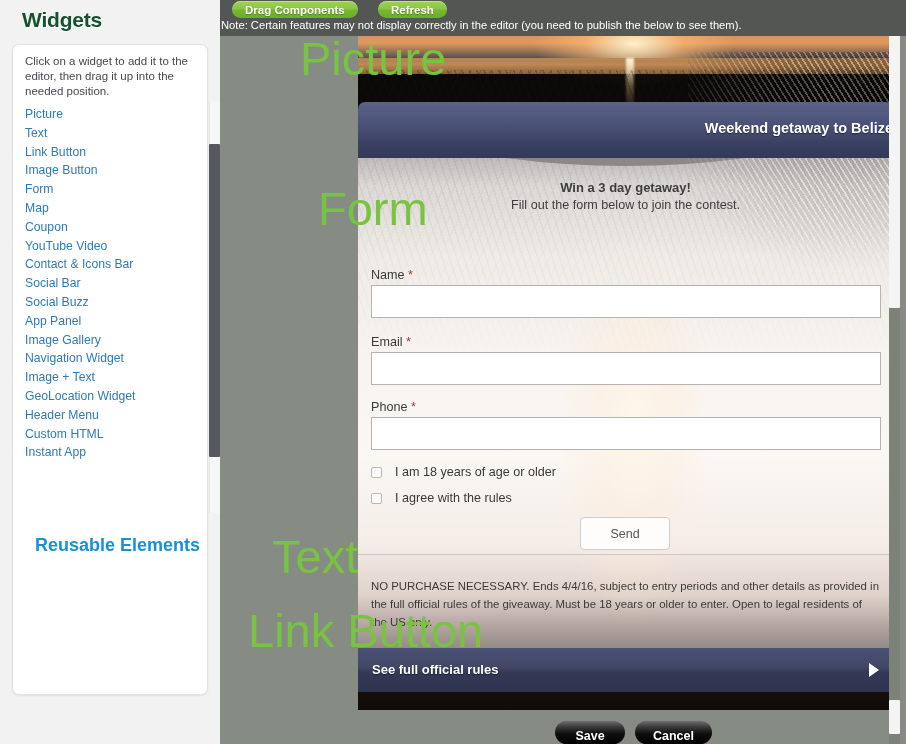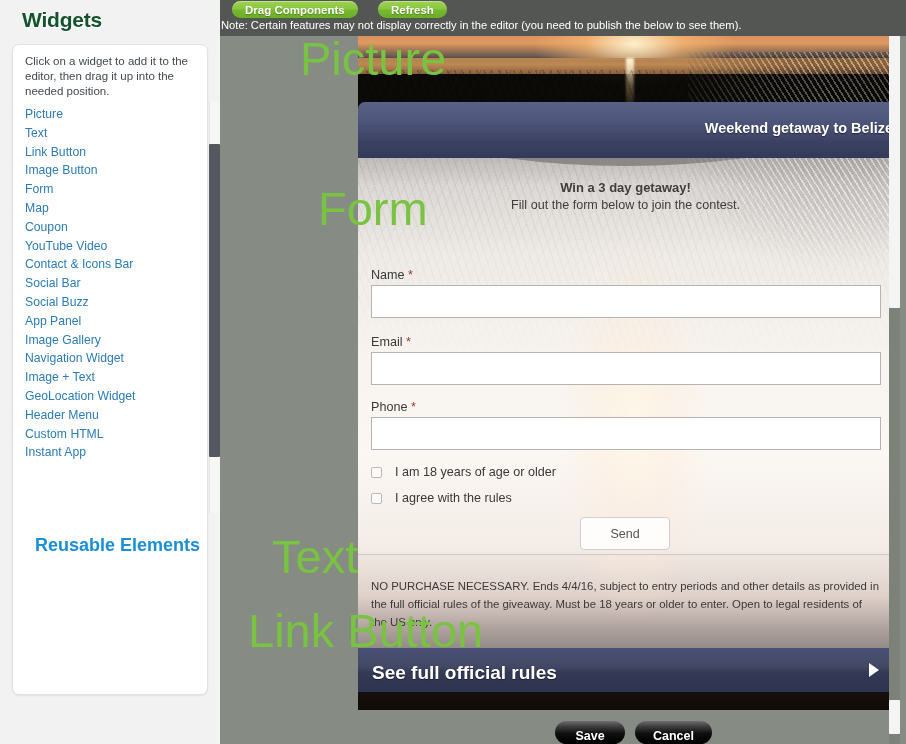--- a/index.html
+++ b/index.html
@@ -320,21 +320,21 @@
   #link-bar {
     position: absolute;
     left: 0; top: 618px;
     width: 535px; height: 44px;
     background: linear-gradient(to bottom, #4a5176 0%, #414763 45%, #343a55 55%, #2e3450 100%);
     cursor: pointer;
   }
   #link-bar-label {
     position: absolute;
     left: 14px; top: 14px;
-    font-size: 19px; font-weight: bold;
+    font-size: 13px; font-weight: bold;
     color: #ffffff;
     text-shadow: 0 1px 1px rgba(0,0,0,0.5);
   }
   #link-bar-arrow {
     position: absolute;
     right: 14px; top: 15px;
     width: 0; height: 0;
     border-left: 10px solid #ffffff;
     border-top: 7px solid transparent;
     border-bottom: 7px solid transparent;

